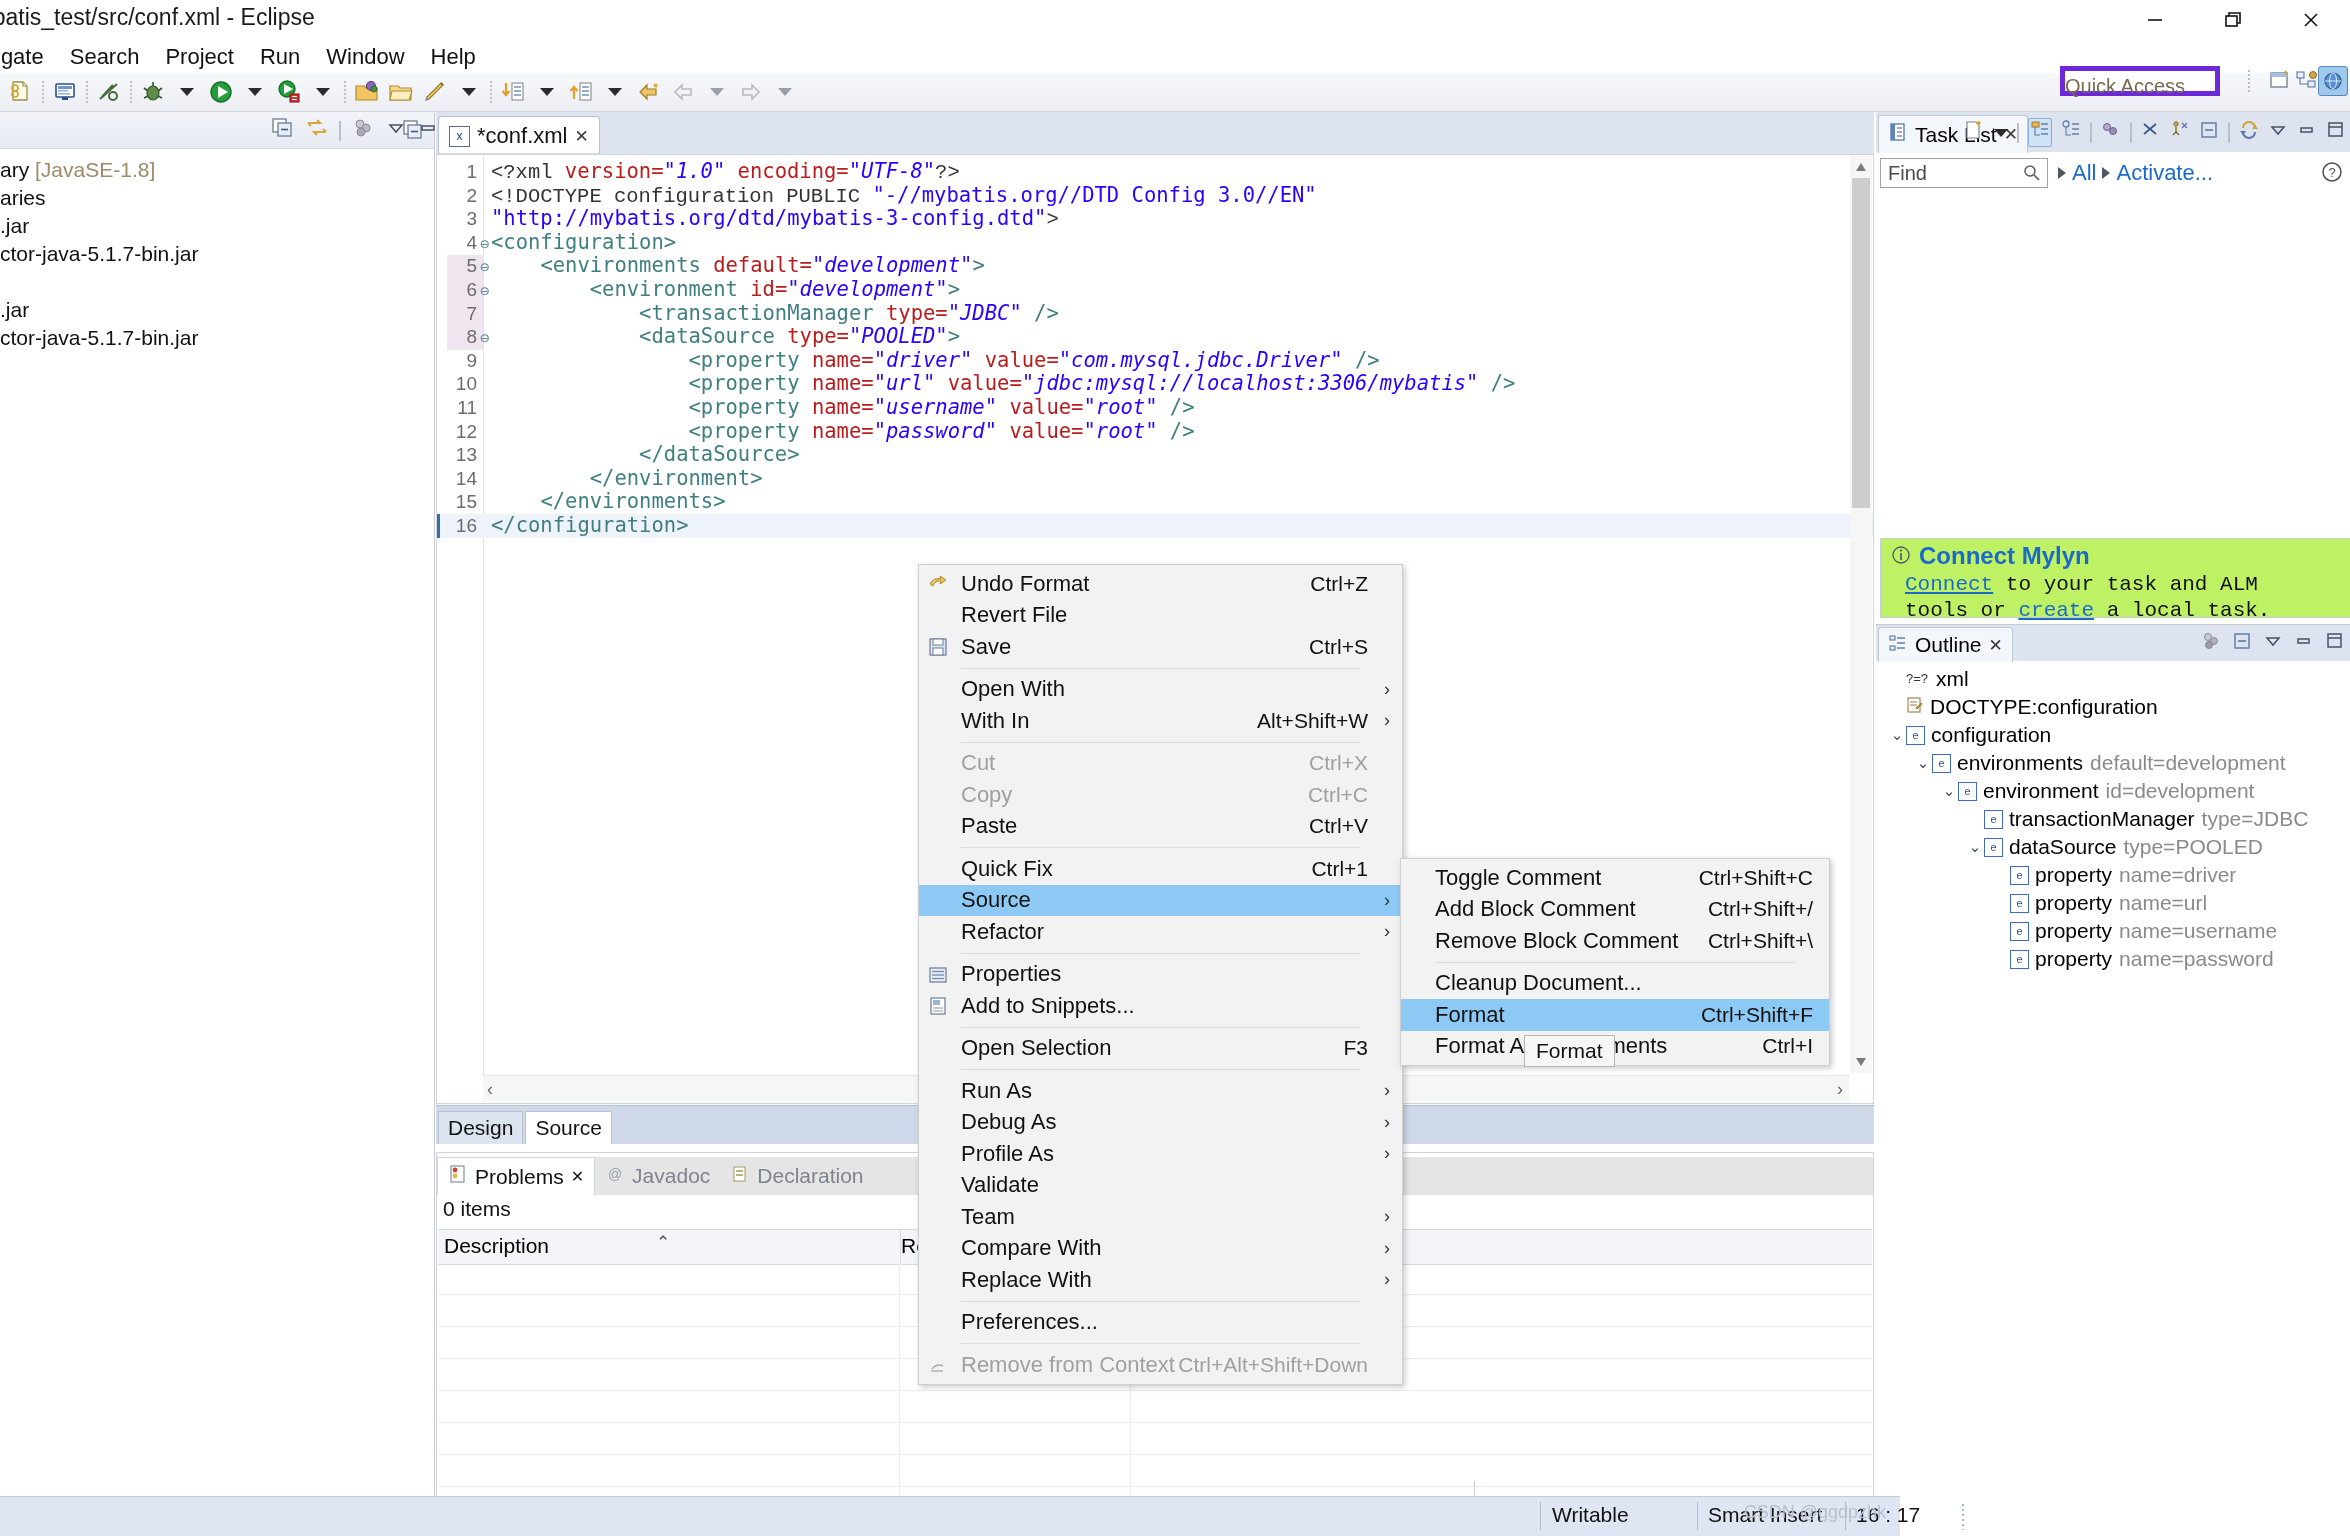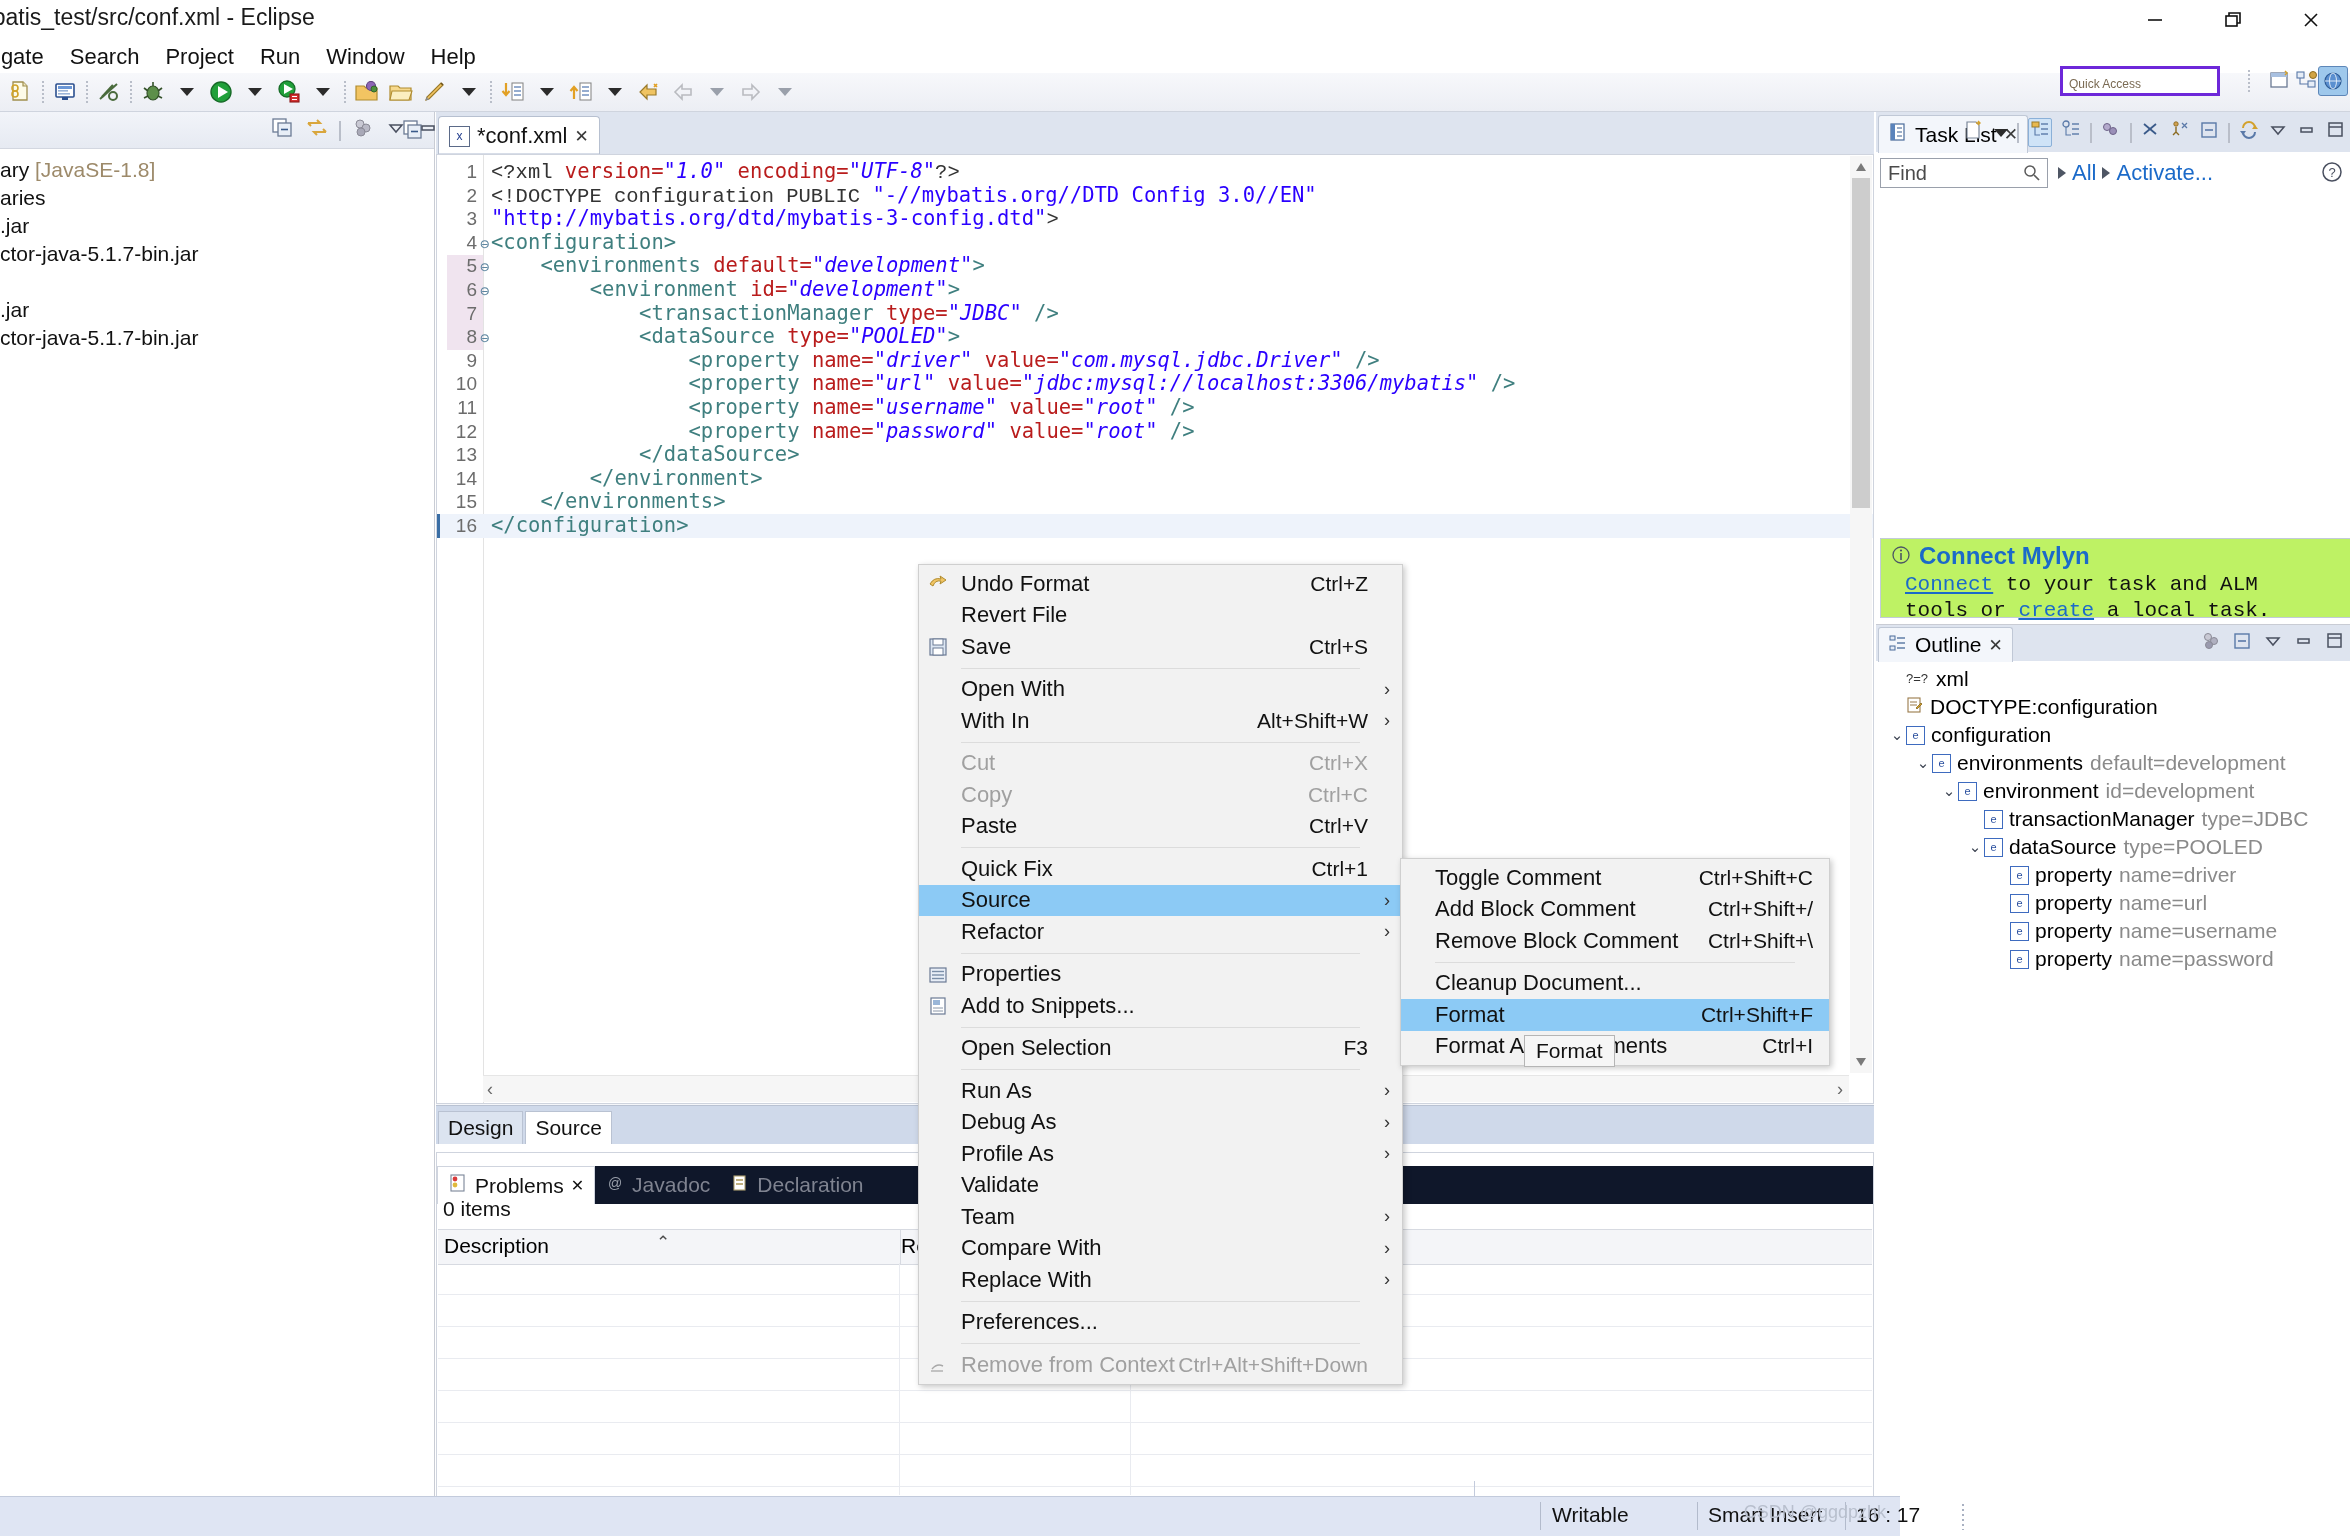--- a/index.html
+++ b/index.html
@@ -44,22 +44,22 @@
     display:flex;align-items:center;
   }
   .tb-ico{width:34px;height:30px;display:flex;align-items:center;justify-content:center;}
   .tb-sep{width:2px;height:22px;margin:0 4px;
     background:repeating-linear-gradient(#b9bec9,#b9bec9 2px,transparent 2px,transparent 4px);}
   .caret{width:0;height:0;border-left:7px solid transparent;border-right:7px solid transparent;border-top:8px solid #2b2b2b;}
   .caret.dim{border-top-color:#9aa0ab;}
 
   .quick-access{
     position:absolute;right:130px;top:66px;
-    width:160px;height:30px;border:3px solid #6d28d9;background:#fff;
-    font-size:12px;color:#7a6a52;padding-left:6px;line-height:30px;box-sizing:border-box;
+    width:160px;height:30px;border:5px solid #6d28d9;background:#fff;
+    font-size:20px;color:#7a6a52;padding-left:0;line-height:30px;box-sizing:border-box;
   }
 
   
   .leftpane{
     position:absolute;left:0;top:112px;width:434px;height:1385px;
     background:#ffffff;
     border-right:1px solid #c9ccd4;
   }
   .leftpane-head{
     position:absolute;left:0;top:0;width:434px;height:36px;
@@ -146,21 +146,21 @@
     background:#dce4f0;border:1px solid #b9c2d2;border-bottom:none;margin-left:2px;
   }
   .ds-tab.active{background:#ffffff;}
 
   
   .bottom{
     position:absolute;left:436px;top:1152px;width:1438px;height:345px;
     background:#ffffff;border:1px solid #cfd4de;box-sizing:border-box;
   }
   .bv-tabs{
-    position:absolute;left:0;top:13px;width:100%;height:38px;background:#0f172a;
+    position:absolute;left:0;top:4px;width:100%;height:38px;background:#e5e5e5;
     display:flex;align-items:center;
   }
   .bv-tab{display:flex;align-items:center;gap:7px;padding:0 10px;height:38px;font-size:21px;}
   .bv-tab.active{background:#fff;color:#111;border-top:1px solid #cfd4de;border-left:1px solid #cfd4de;border-right:1px solid #cfd4de;height:37px;}
   .bv-tab.inactive{color:#7f8390;}
   .items-line{position:absolute;left:6px;top:44px;font-size:21px;color:#111;}
   .bv-head{
     position:absolute;left:1px;top:76px;right:1px;height:34px;background:#f4f5f8;
     border-top:1px solid #d7dae1;border-bottom:1px solid #d7dae1;
   }

